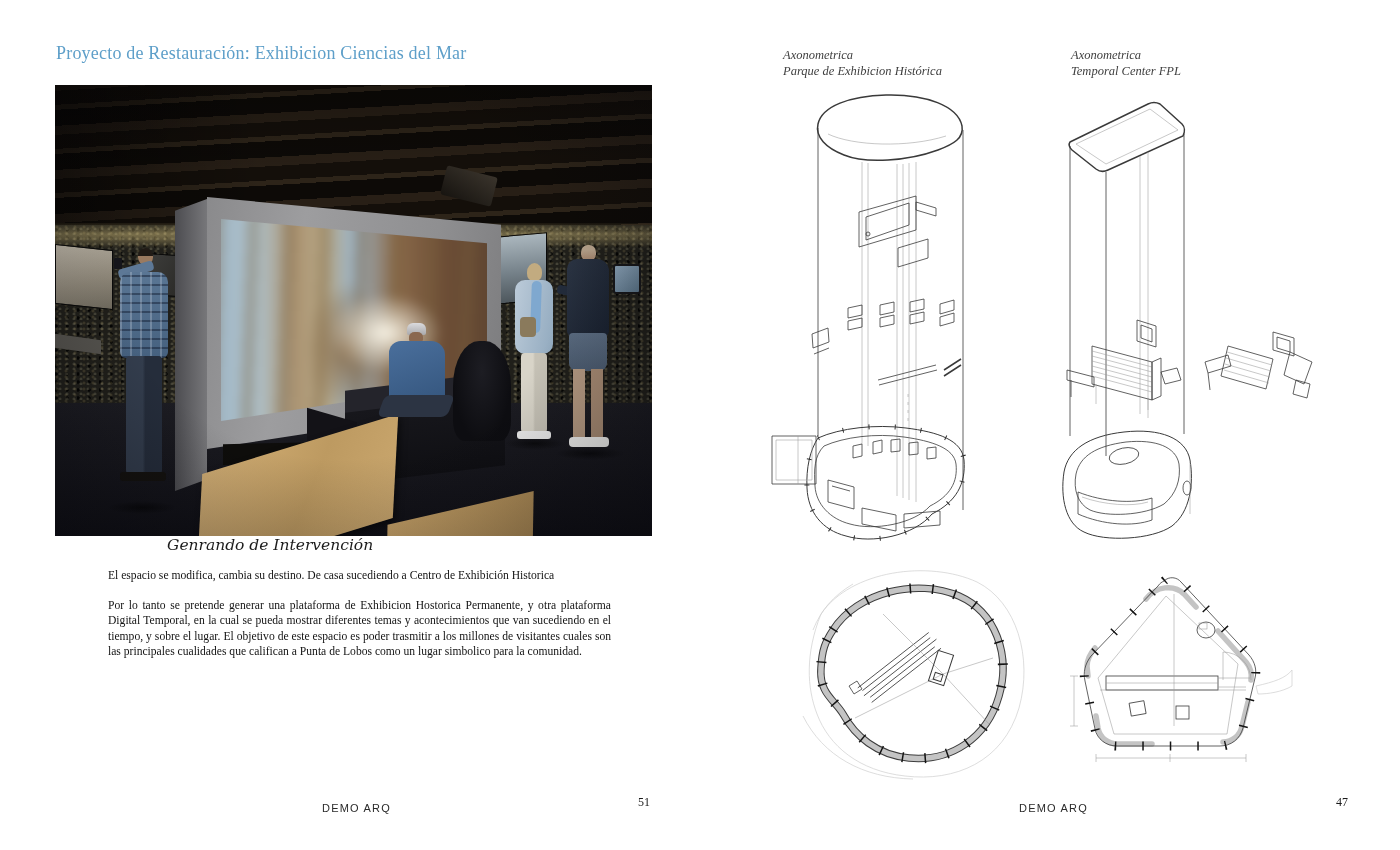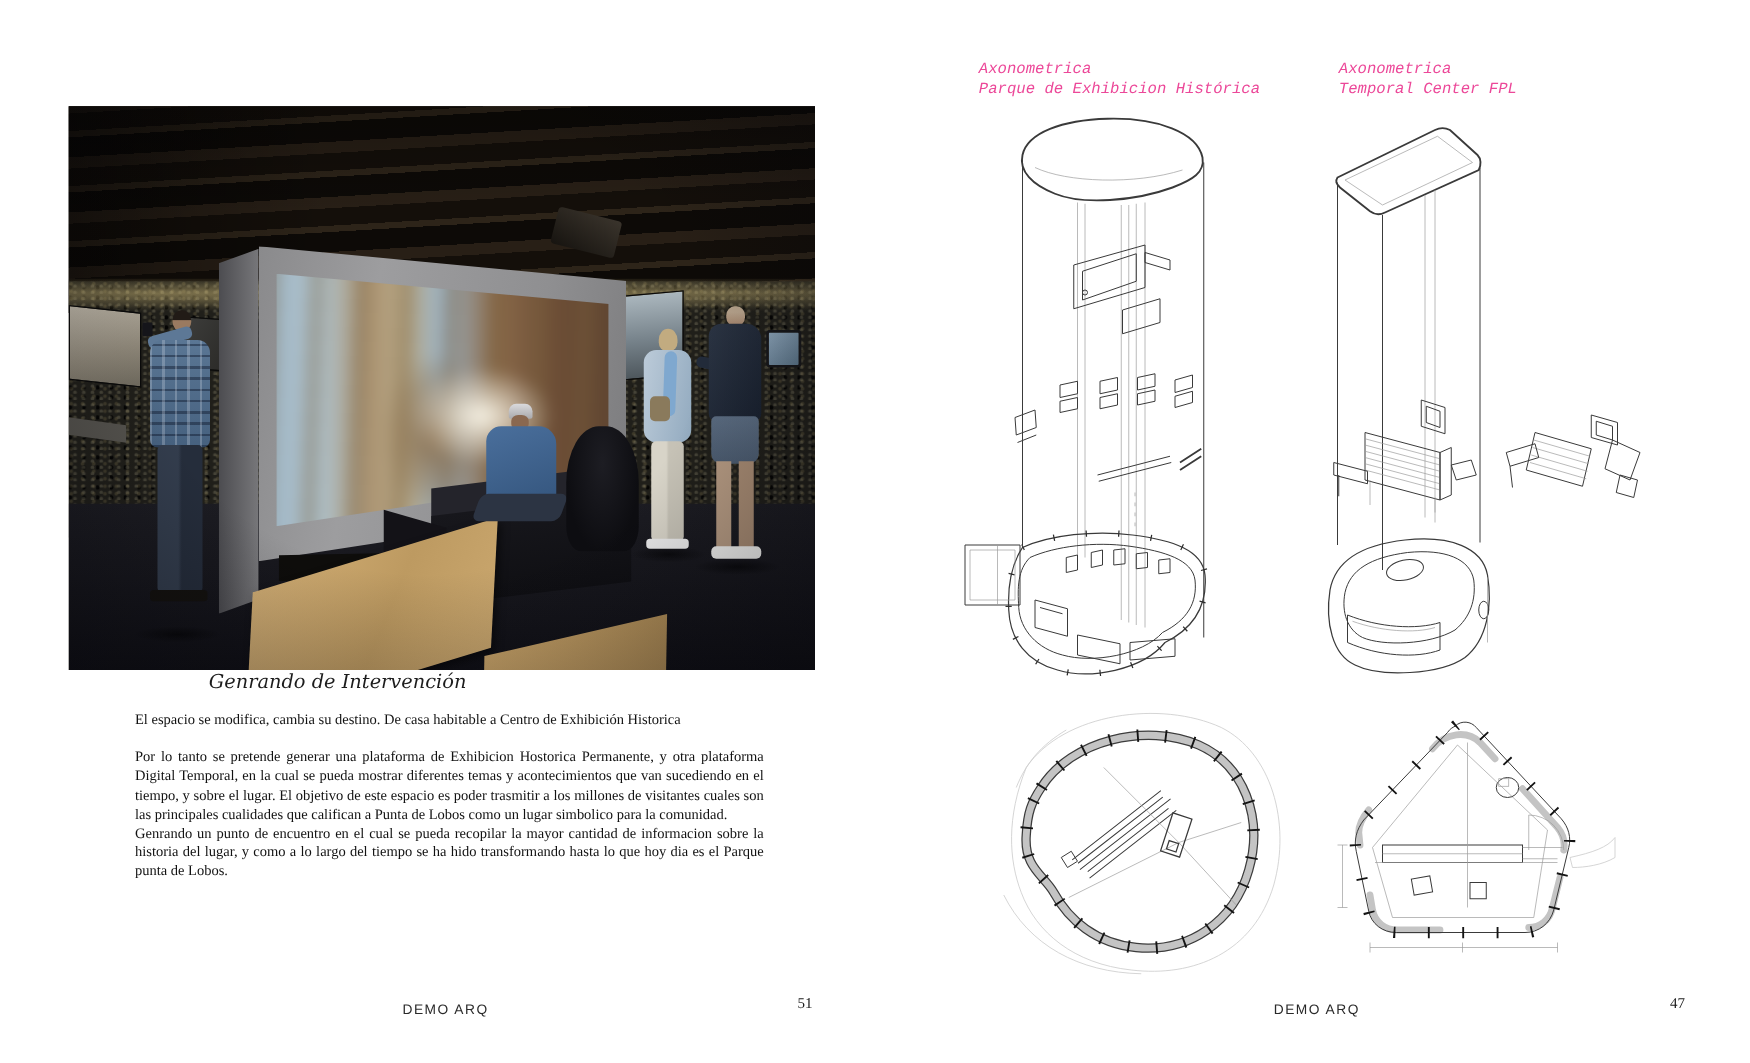--- a/index.html
+++ b/index.html
@@ -10,21 +10,21 @@
   
   .title{left:56px;top:43px;font-size:18px;letter-spacing:.2px;color:#5e9fc9;}
   .caption{left:167px;top:536px;font-size:15.5px;font-style:italic;font-family:"DejaVu Serif",serif;color:#1c1c1c;}
   .bodytext{left:108px;top:568px;width:503px;font-size:11.6px;line-height:15.2px;text-align:justify;color:#121212;}
   .bodytext p{margin:0;}
   .bodytext p.first{margin-bottom:15px;}
   .footer-studio{font-family:"Liberation Sans",sans-serif;font-size:11px;letter-spacing:1.2px;color:#2a2a2a;}
   .footer-num{font-size:12px;color:#1a1a1a;}
 
   
-  .fig-label{font-style:italic;font-family:Liberation Mono, monospace;font-size:12.5px;line-height:16px;color:#ec4899;}
+  .fig-label{font-style:italic;font-family:Liberation Serif, serif;font-size:12.5px;line-height:16px;color:#404040;}
 
   
   .photo{left:55px;top:85px;width:597px;height:451px;overflow:hidden;background:#14120f;}
   .photo *{position:absolute;}
   .ph-ceiling{left:-12px;top:-10px;width:625px;height:168px;transform:rotate(-1.4deg);
     background:linear-gradient(90deg,rgba(0,0,0,.45),rgba(0,0,0,0) 35%),
       linear-gradient(180deg,rgba(0,0,0,.3),rgba(0,0,0,0) 55%),
       repeating-linear-gradient(178deg,#281f16 0 9px,#140f0a 9px 23px,#2d2419 23px 28px,#0d0a07 28px 44px);}
   .ph-wall{left:0;top:140px;width:597px;height:205px;background-color:#201f1a;
     background-image:radial-gradient(circle at 2px 2px,rgba(196,176,116,.18) 1px,transparent 1.9px),
@@ -134,20 +134,21 @@
   .ticks2{stroke:#141414 !important;stroke-width:9 !important;stroke-dasharray:1.5 26;}
   .hatch{stroke:#2e2e2e !important;stroke-width:5 !important;stroke-dasharray:1 25;}
   .mid{stroke-width:.8 !important;}
   .bold{stroke-width:1.5 !important;}
 </style>
 </head>
 <body>
 
 <div class="spread">
 
+  <div class="abs title">Proyecto de Restauración: Exhibicion Ciencias del Mar</div>
 
   <div class="abs photo">
     <div class="ph-ceiling"></div>
     <div class="ph-wall"></div>
     <div class="ph-wall-glow"></div>
     <div class="ph-floor"></div>
     <div class="fr fr-a"></div>
     <div class="fr fr-b"></div>
     <div class="shelf"></div>
     <div class="fr fr-c"></div>
@@ -207,23 +208,22 @@
       <div class="legl"></div>
       <div class="legr"></div>
       <div class="shoes"></div>
     </div>
     <div class="vignette"></div>
   </div>
 
   <div class="abs caption">Genrando de Intervención</div>
 
   <div class="abs bodytext">
-    <p class="first">El espacio se modifica, cambia su destino. De casa habitable a Centro de Exhibición Historica</p>
+    <p class="first">El espacio se modifica, cambia su destino. De casa sucediendo a Centro de Exhibición Historica</p>
     <p>Por lo tanto se pretende generar una plataforma de Exhibicion Hostorica Permanente, y otra plataforma Digital Temporal, en la cual se pueda mostrar diferentes temas y acontecimientos que van sucediendo en el tiempo, y sobre el lugar. El objetivo de este espacio es poder trasmitir a los millones de visitantes cuales son las principales cualidades que califican a Punta de Lobos como un lugar simbolico para la comunidad.</p>
-    <p>Genrando un punto de encuentro en el cual se pueda recopilar la mayor cantidad de informacion sobre la historia del lugar, y como a lo largo del tiempo se ha hido transformando hasta lo que hoy dia es el Parque punta de Lobos.</p>
   </div>
 
   <div class="abs footer-studio" style="left:322px;top:802px;">DEMO ARQ</div>
   <div class="abs footer-num" style="left:638px;top:795px;">51</div>
 
   <div class="abs fig-label" style="left:783px;top:47px;">
     <div>Axonometrica</div>
     <div>Parque de Exhibicion Histórica</div>
   </div>
   <div class="abs fig-label" style="left:1071px;top:47px;">

